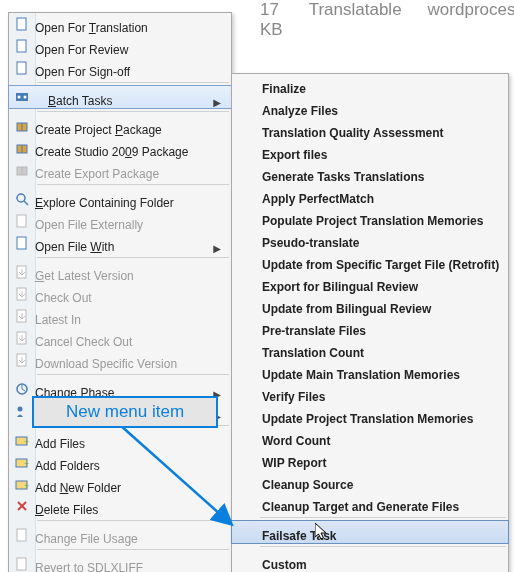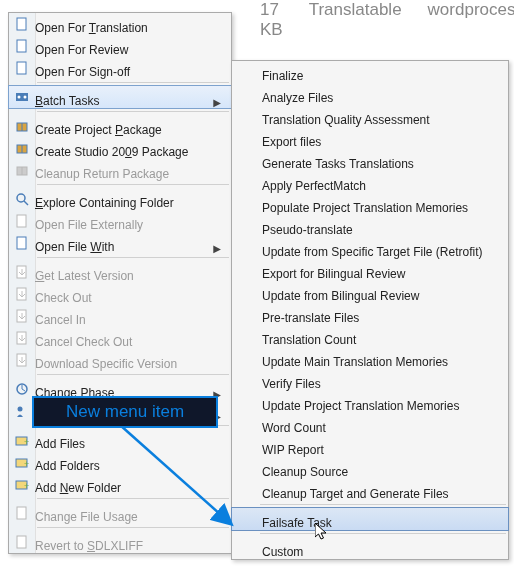--- a/index.html
+++ b/index.html
@@ -27,23 +27,24 @@
     background: #f5f5f5;
     border: 1px solid #aaa;
     box-shadow: 2px 2px 4px rgba(0,0,0,0.2);
   }
   .menu.left {
     top: 12px;
     left: 8px;
     width: 222px;
   }
   .menu.right {
-    top: 60px;
+    top: 73px;
     left: 231px;
     width: 276px;
+    font-weight: bold;
   }
   .menu-item {
     display: flex;
     align-items: flex-end;
     height: 22px;
     padding-right: 10px;
     position: relative;
     white-space: nowrap;
   }
   .menu-item .icon-slot {
@@ -58,20 +59,21 @@
     flex: 1;
     color: #222;
   }
   .menu-item .underline { text-decoration: underline; }
   .menu-item.disabled .lbl { color: #9a9a9a; }
   .menu-item.hover {
     background: linear-gradient(#e8f0fb, #d6e6fa);
     border: 1px solid #7da2ce;
     margin: -1px;
     height: 22px;
+    gap: 13px;
   }
   .menu-item.selected {
     background: linear-gradient(#dce7f5, #c9dbf3);
     border: 1px solid #6a90c0;
     margin: -1px;
     height: 22px;
   }
   .menu-item .arrow {
     font-size: 10px;
     color: #444;
@@ -94,21 +96,21 @@
   }
   .menu.right .menu-item .lbl { padding-left: 4px; }
   
   .callout {
     position: absolute;
     border: 2px solid #0a7fde;
     color: #0a7fde;
     font-size: 17px;
     font-weight: 400;
     padding: 4px 32px;
-    background: #0f172a;
+    background: #e5e5e5;
     z-index: 20;
   }
   .arrow-svg {
     position: absolute;
     z-index: 19;
     pointer-events: none;
   }
   .cursor {
     position: absolute;
     z-index: 30;
@@ -185,21 +187,21 @@
         </span>
         <span class="lbl">Create Studio 20<span class="underline">0</span>9 Package</span>
       </div>
       <div class="menu-item disabled">
         <span class="icon-slot">
           <svg class="ico" viewBox="0 0 14 14">
             <rect x="2" y="4" width="10" height="8" fill="#ccc" stroke="#b8b8b8"></rect>
             <line x1="7" y1="4" x2="7" y2="12" stroke="#b8b8b8"></line>
           </svg>
         </span>
-        <span class="lbl">Cleanup Return Package</span>
+        <span class="lbl">Create Export Package</span>
       </div>
       <div class="sep"></div>
       <div class="menu-item">
         <span class="icon-slot">
           <svg class="ico" viewBox="0 0 14 14">
             <circle cx="6" cy="6" r="4" fill="none" stroke="#4a7db8" stroke-width="1.5"></circle>
             <line x1="9" y1="9" x2="13" y2="13" stroke="#4a7db8" stroke-width="1.5"></line>
           </svg>
         </span>
         <span class="lbl"><span class="underline">E</span>xplore Containing Folder</span>
@@ -240,21 +242,21 @@
         </span>
         <span class="lbl">Check Out</span>
       </div>
       <div class="menu-item disabled">
         <span class="icon-slot">
           <svg class="ico" viewBox="0 0 14 14">
             <rect x="2" y="1" width="9" height="12" fill="#fff" stroke="#b8b8b8"></rect>
             <path d="M7,4 L7,10 M4,7 L7,10 L10,7" stroke="#c0c0c0" fill="none"></path>
           </svg>
         </span>
-        <span class="lbl">Cancel In</span>
+        <span class="lbl">Latest In</span>
       </div>
       <div class="menu-item disabled">
         <span class="icon-slot">
           <svg class="ico" viewBox="0 0 14 14">
             <rect x="2" y="1" width="9" height="12" fill="#fff" stroke="#b8b8b8"></rect>
             <path d="M7,4 L7,10 M4,7 L7,10 L10,7" stroke="#c0c0c0" fill="none"></path>
           </svg>
         </span>
         <span class="lbl">Cancel Check Out</span>
       </div>
@@ -308,20 +310,29 @@
         <span class="lbl">Add Folders</span>
       </div>
       <div class="menu-item">
         <span class="icon-slot">
           <svg class="ico" viewBox="0 0 14 14">
             <rect x="1" y="4" width="11" height="8" fill="#f3d77a" stroke="#4a7db8"></rect>
             <text x="9" y="12" font-size="9" fill="#6aa84f">+</text>
           </svg>
         </span>
         <span class="lbl">Add <span class="underline">N</span>ew Folder</span>
+      </div>
+      <div class="menu-item">
+        <span class="icon-slot">
+          <svg class="ico" viewBox="0 0 14 14">
+            <line x1="3" y1="3" x2="11" y2="11" stroke="#cc4444" stroke-width="2"></line>
+            <line x1="11" y1="3" x2="3" y2="11" stroke="#cc4444" stroke-width="2"></line>
+          </svg>
+        </span>
+        <span class="lbl"><span class="underline">D</span>elete Files</span>
       </div>
       <div class="sep"></div>
       <div class="menu-item disabled">
         <span class="icon-slot">
           <svg class="ico" viewBox="0 0 14 14">
             <rect x="2" y="1" width="9" height="12" fill="#fff" stroke="#b8b8b8"></rect>
           </svg>
         </span>
         <span class="lbl">Change File Usage</span>
       </div>

